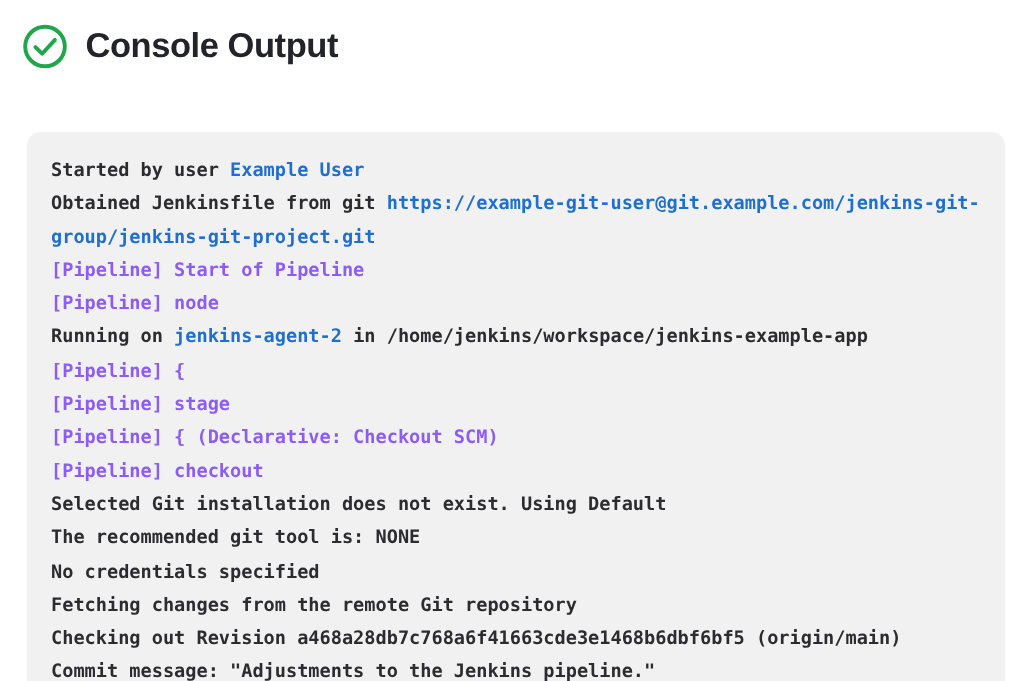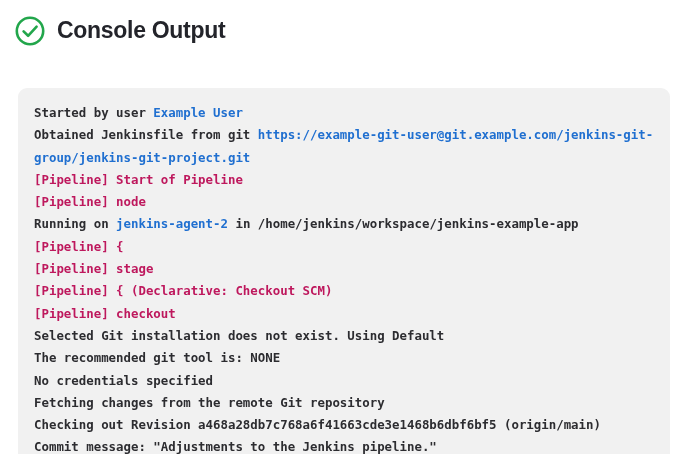--- a/index.html
+++ b/index.html
@@ -67,21 +67,21 @@
     line-height: 22.3px;
     color: #2c2c30;
     white-space: pre-wrap;
     word-break: break-word;
   }
   .log-line {
     white-space: pre-wrap;
     font-weight: bold;
   }
   .log-line.muted {
-    color: #be185d;
+    color: #8b5cf6;
   }
   .tok-link {
     color: #1f6fd0;
   }
 </style>
 </head>
 <body>
 
 <div class="page">
 

